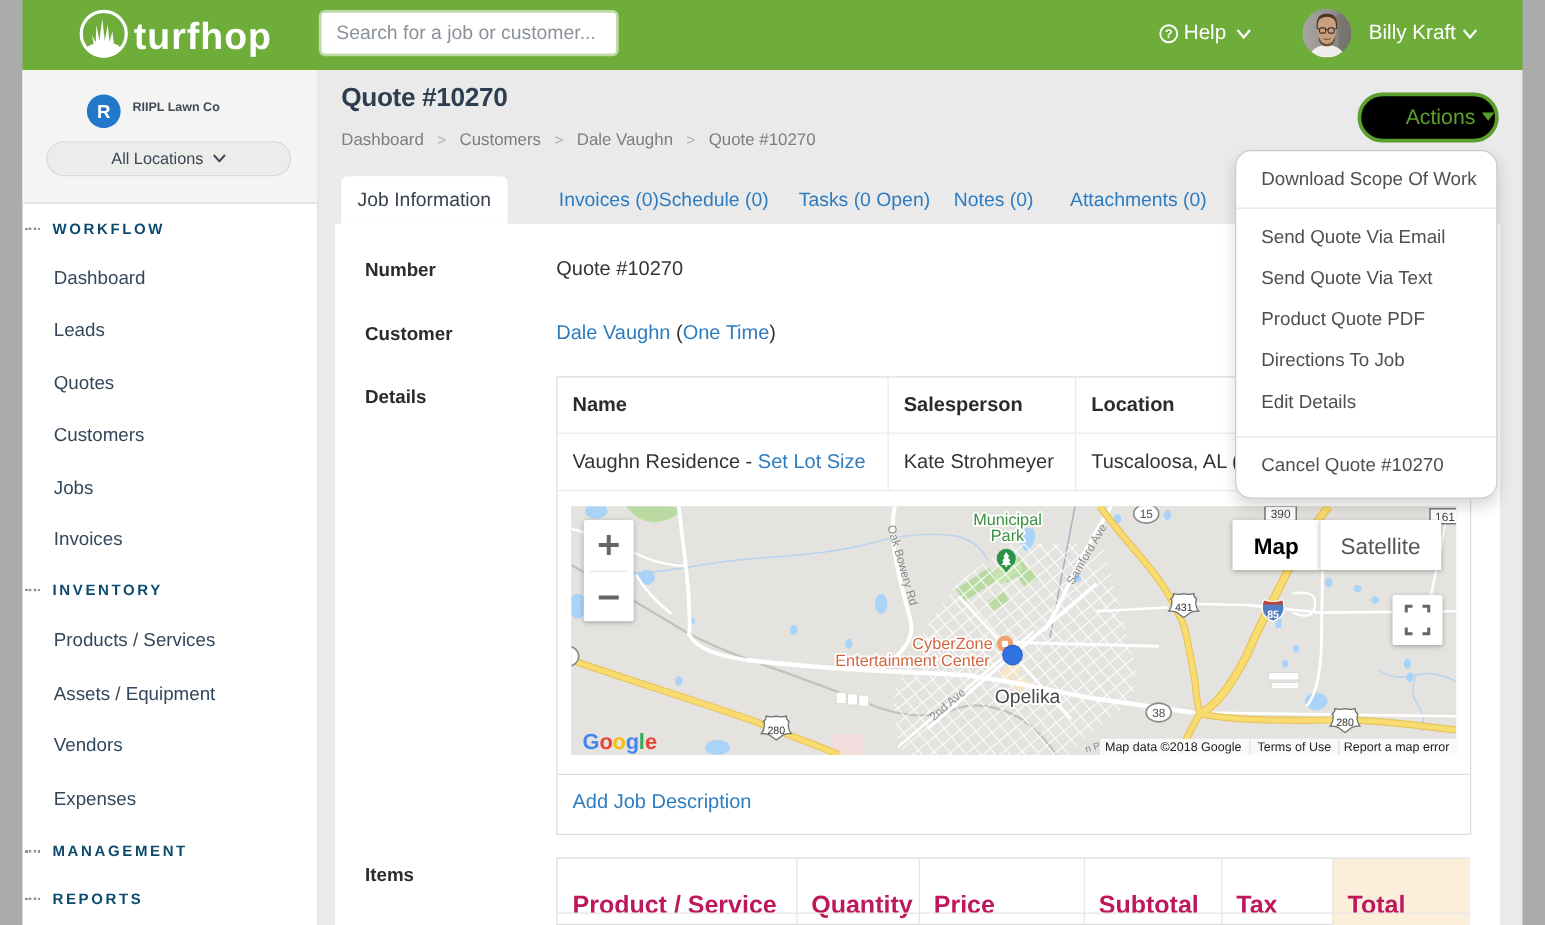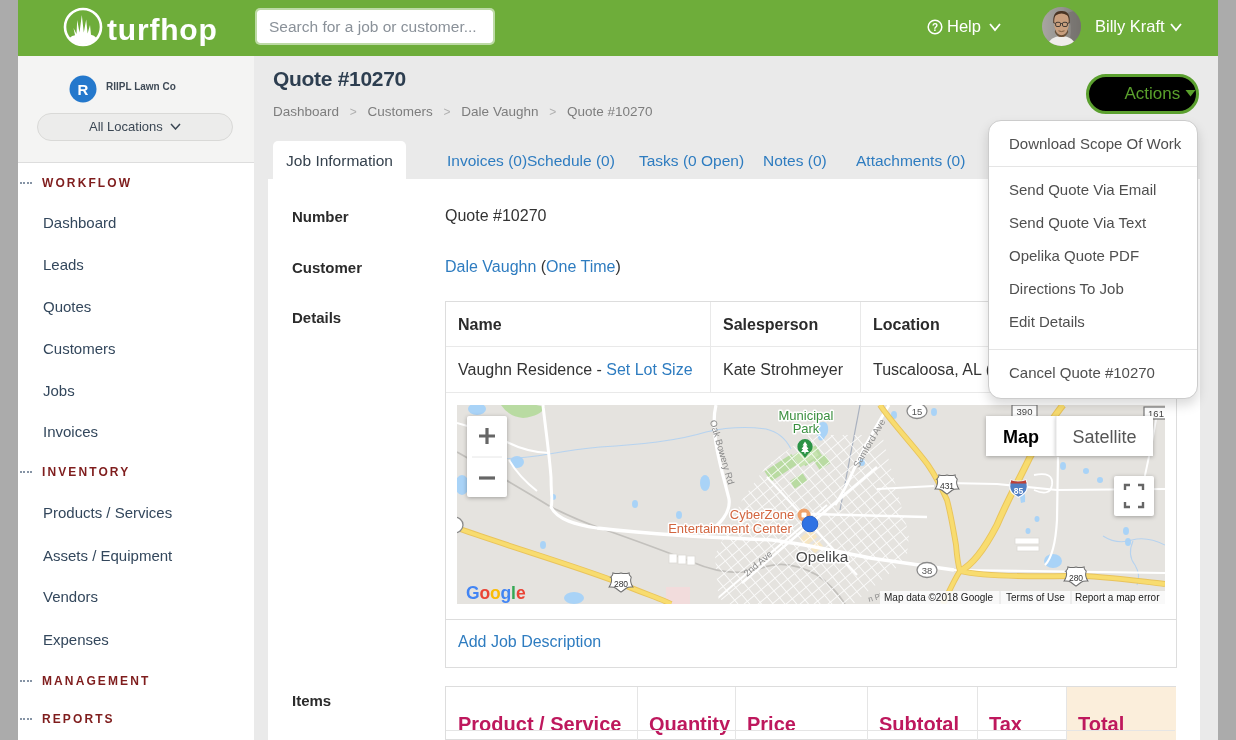--- a/index.html
+++ b/index.html
@@ -13,21 +13,21 @@
   #search { left:255px; top:8px; width:240px; height:37px; background:#fff; border-radius:5px;
             border:2px solid rgba(255,255,255,0.55); background-clip:padding-box; color:#8a9199; font-size:15.5px; line-height:33px; padding-left:12px; }
   .hwhite { color:#fff; font-size:16.5px; }
 
   
   #sidebar { left:18px; top:56px; width:236px; height:684px; background:#fff; }
   #sidebar-top { left:18px; top:56px; width:236px; height:107px; background:#f4f4f3; border-bottom:1px solid #ddd; }
   #riipl { left:106px; top:81px; font-size:10px; font-weight:bold; color:#3f4a56; }
   #alloc { left:37px; top:113px; width:196px; height:28px; background:#ececeb; border:1px solid #d9d9d7;
            border-radius:14px; text-align:center; line-height:26px; font-size:13px; color:#3b4754; }
-  .navhead { left:42px; font-size:12px; font-weight:bold; letter-spacing:2.1px; color:#7f1d1d; }
+  .navhead { left:42px; font-size:12px; font-weight:bold; letter-spacing:2.1px; color:#0c4a6e; }
   .navdash { left:20px; width:12px; height:0; border-top:2px dotted #8694a5; }
   .navitem { left:43px; font-size:15px; color:#33475c; }
 
   
   #main-bg { left:254px; top:56px; width:964px; height:684px; background:#eaeaea; }
   #panel { left:268px; top:179px; width:932px; height:561px; background:#fff; }
   #title { left:273px; top:67px; font-size:21px; font-weight:bold; letter-spacing:-0.3px; color:#2d3e50; }
   #crumbs { left:273px; top:104px; font-size:13.5px; color:#7d7d7d; }
   #crumbs .sep { color:#b0b0b0; padding:0 7px; font-size:12px; }
 
@@ -388,18 +388,18 @@
 </div>
 
 <div id="actions-btn" class="abs">Actions <svg width="11" height="8" viewBox="0 0 11 8" style="vertical-align:2px">
       <path d="M0.5,1 L10.5,1 L5.5,7.5 Z" fill="#5aa02c"></path>
     </svg></div>
 <div id="dropdown" class="abs">
   <div class="di">Download Scope Of Work</div>
   <div class="div1"></div>
   <div class="di">Send Quote Via Email</div>
   <div class="di">Send Quote Via Text</div>
-  <div class="di">Opelika Quote PDF</div>
+  <div class="di">Product Quote PDF</div>
   <div class="di">Directions To Job</div>
   <div class="di">Edit Details</div>
   <div class="div2"></div>
   <div class="di">Cancel Quote #10270</div>
 </div>
 
 </body></html>

